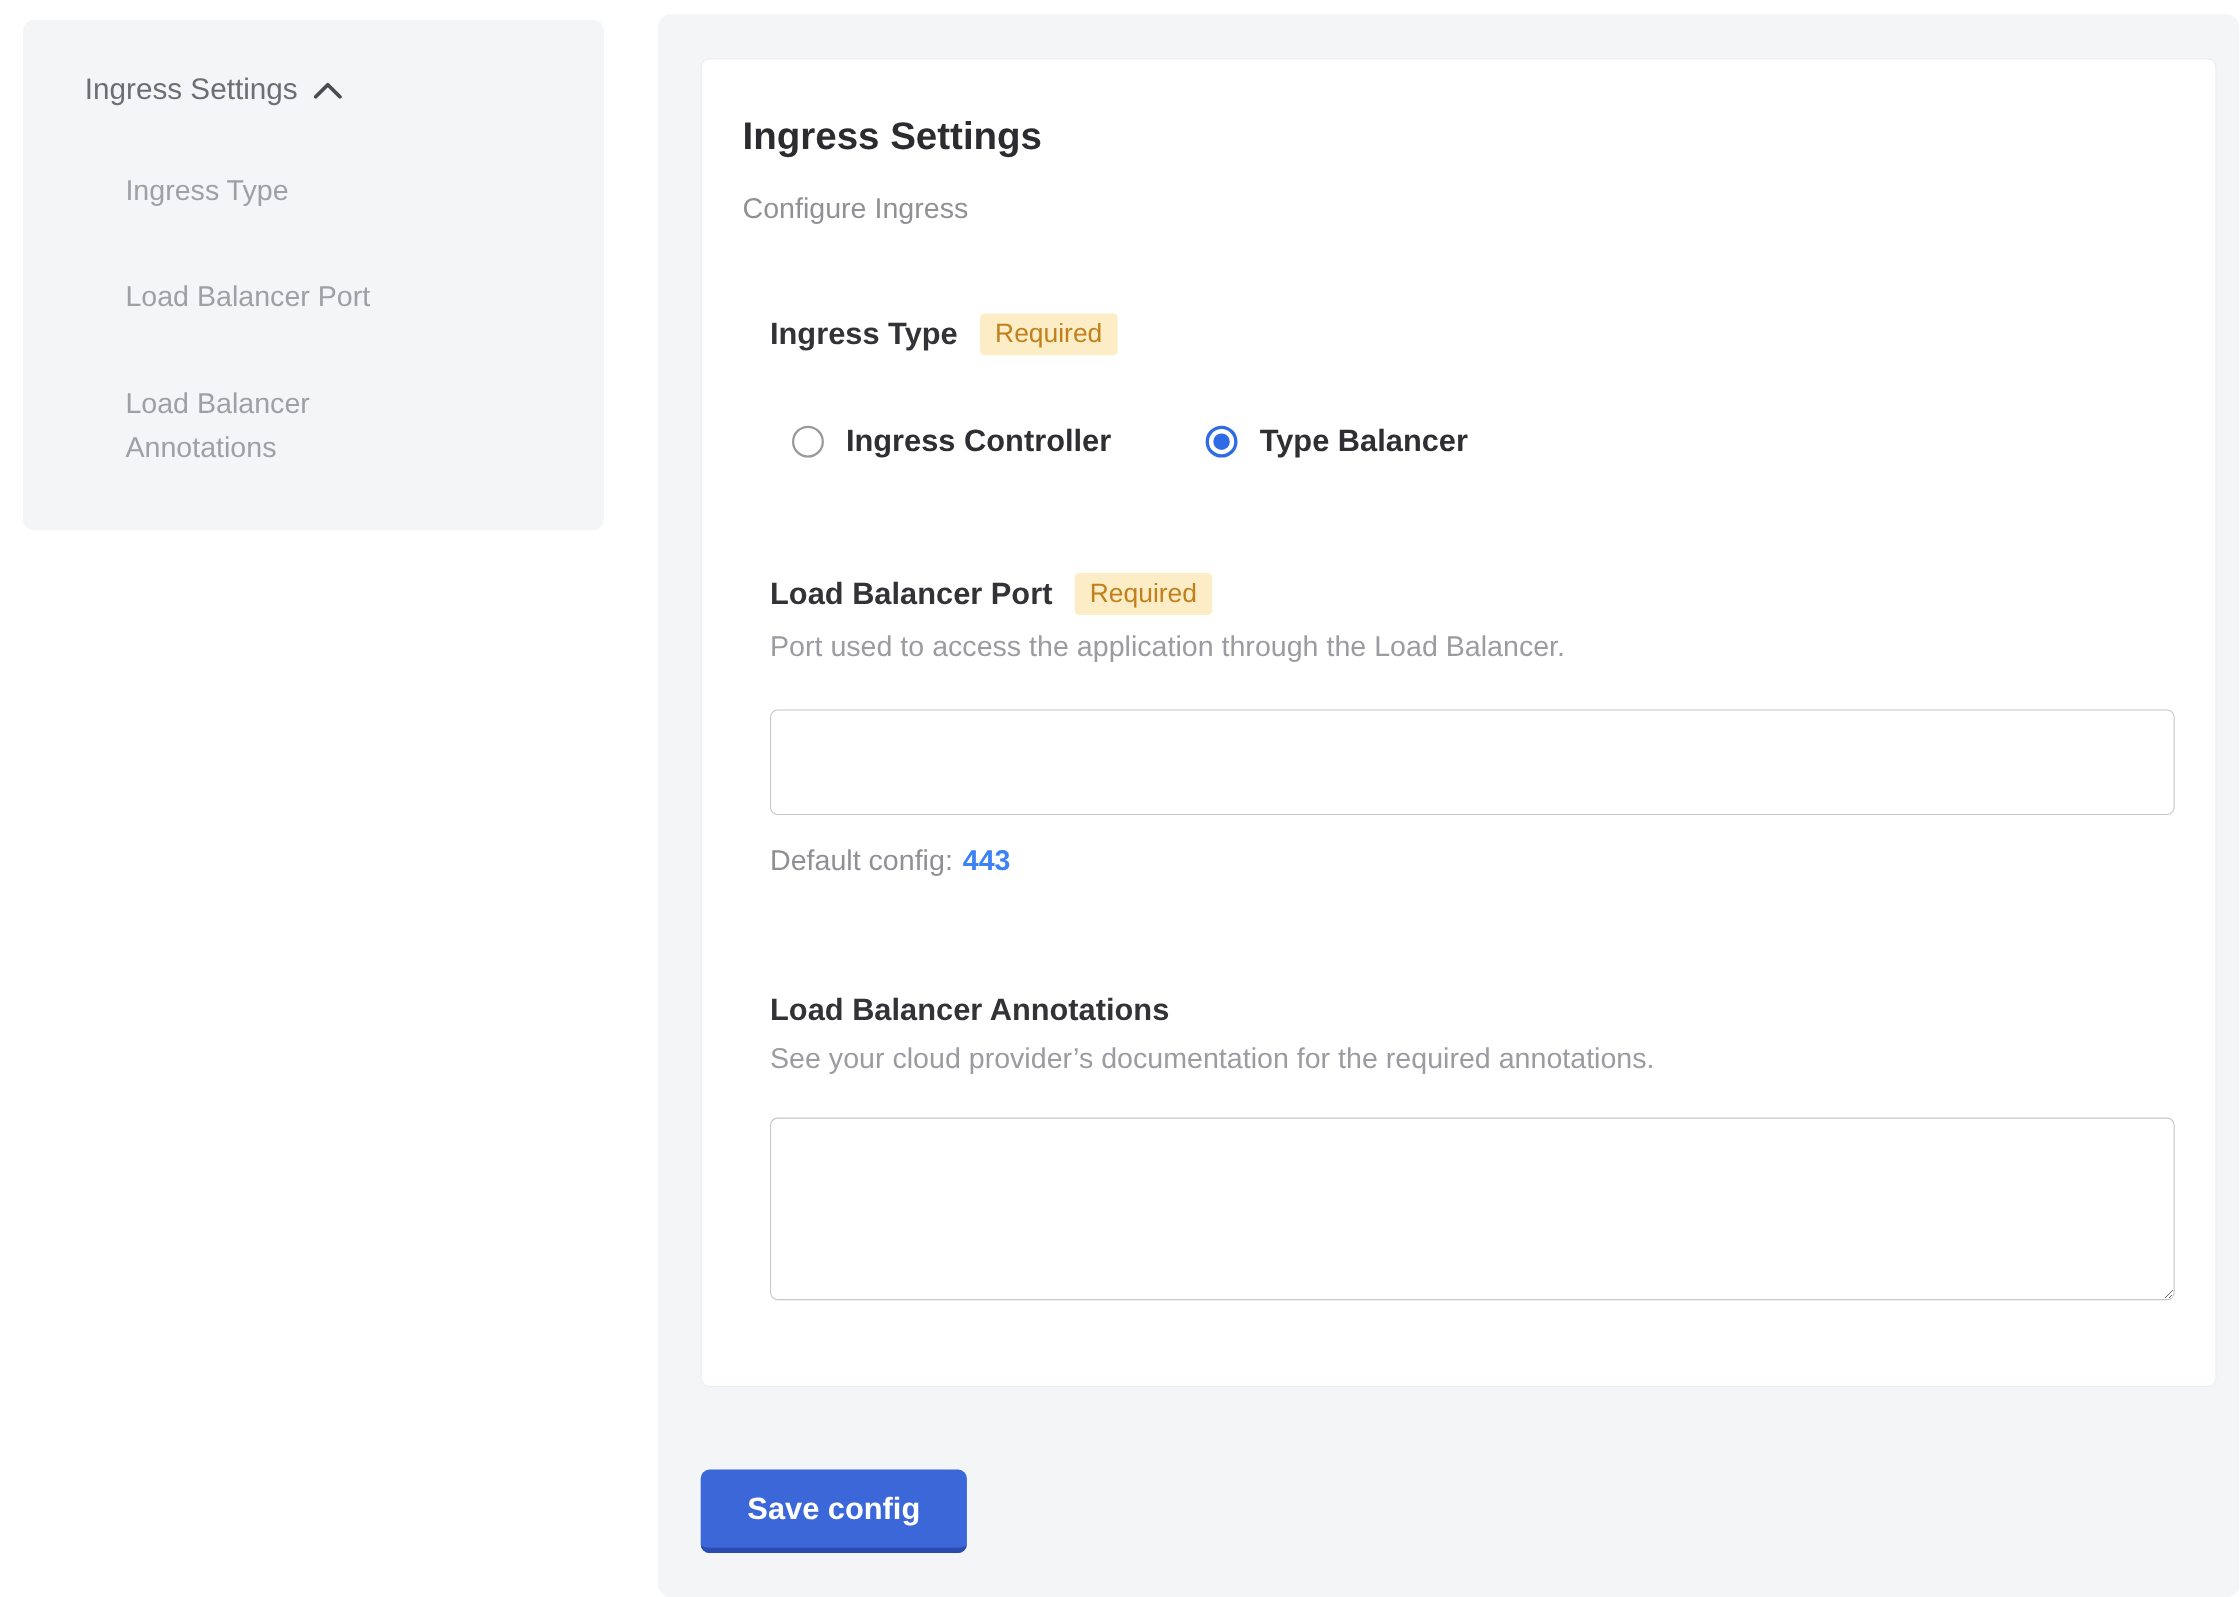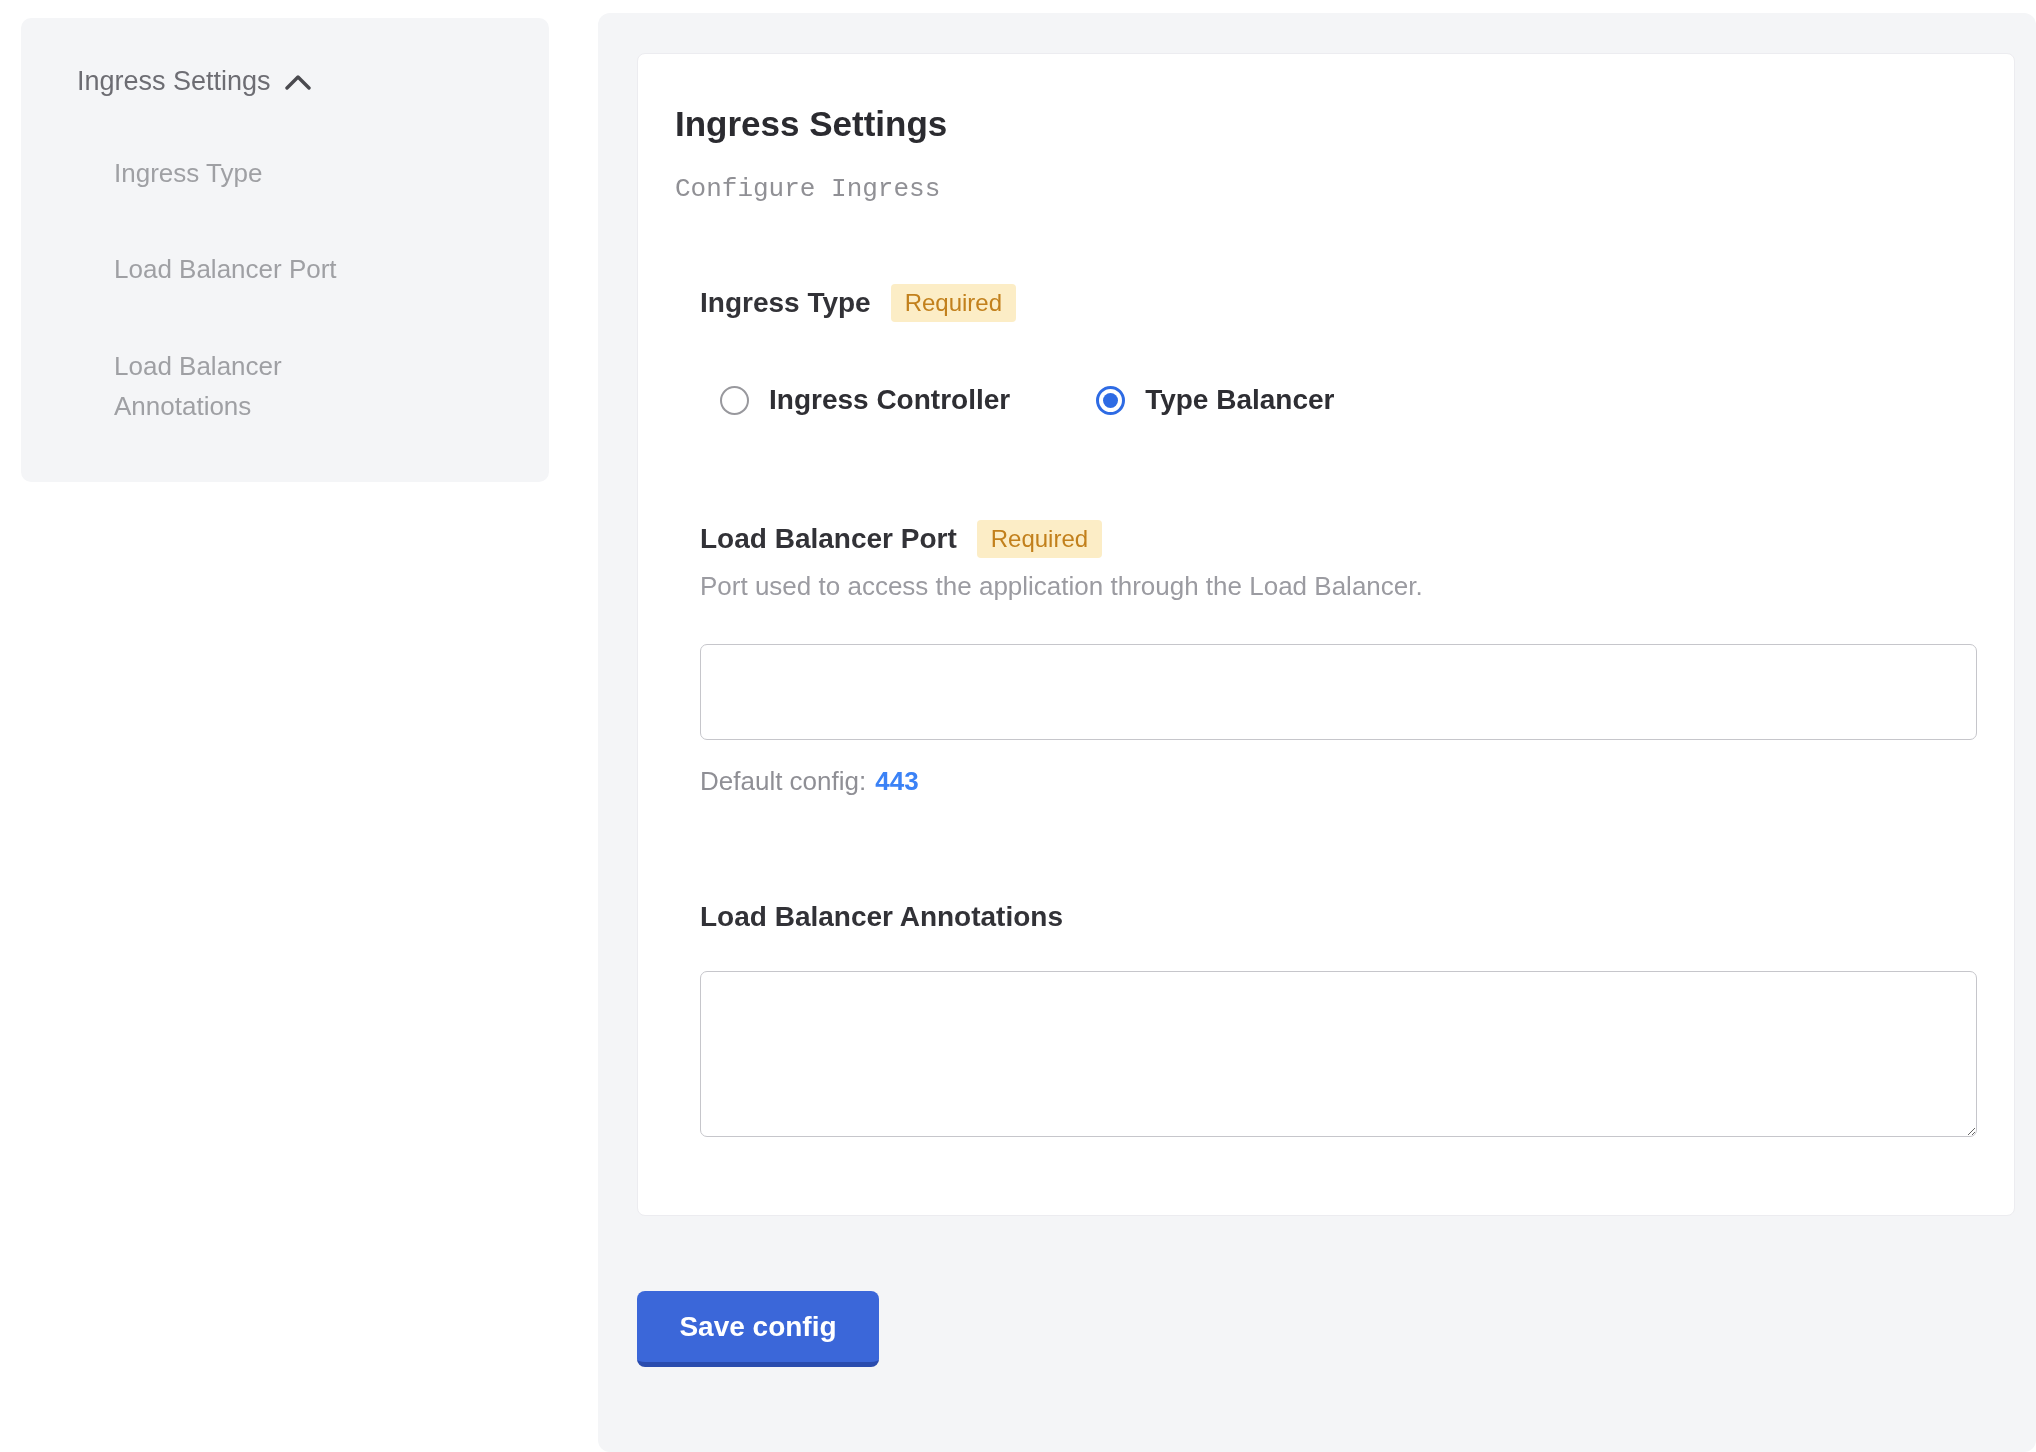--- a/index.html
+++ b/index.html
@@ -63,21 +63,20 @@
   .card-title {
     font-size: 35px;
     font-weight: 700;
     color: #2b2b30;
   }
   .card-subtitle {
     margin-top: 30px;
     font-size: 26px;
     font-weight: 500;
     color: #909095;
-    font-family: Liberation Mono, monospace;
   }
 
   .field { margin-left: 25px; }
   .field.first { margin-top: 80px; }
   .field.later { margin-top: 104px; }
 
   .field-header { display: flex; align-items: center; gap: 20px; }
   .field-label {
     font-size: 28px;
     font-weight: 700;
@@ -245,20 +244,21 @@
 
         <input class="text-input" type="text" value="" style="">
 
         <p class="default-line"><span>Default config:</span><span class="default-value">443</span></p>
       </div>
 
       <div class="field later">
         <div class="field-header">
           <span class="field-label">Load Balancer Annotations</span>
         </div>
+        <p class="help">See your cloud provider’s documentation for the required annotations.</p>
 
         <textarea class="textarea" style=""></textarea>
       </div>
     </section>
 
     <button class="save-button">Save config</button>
   </main>
 
 </div>
 

